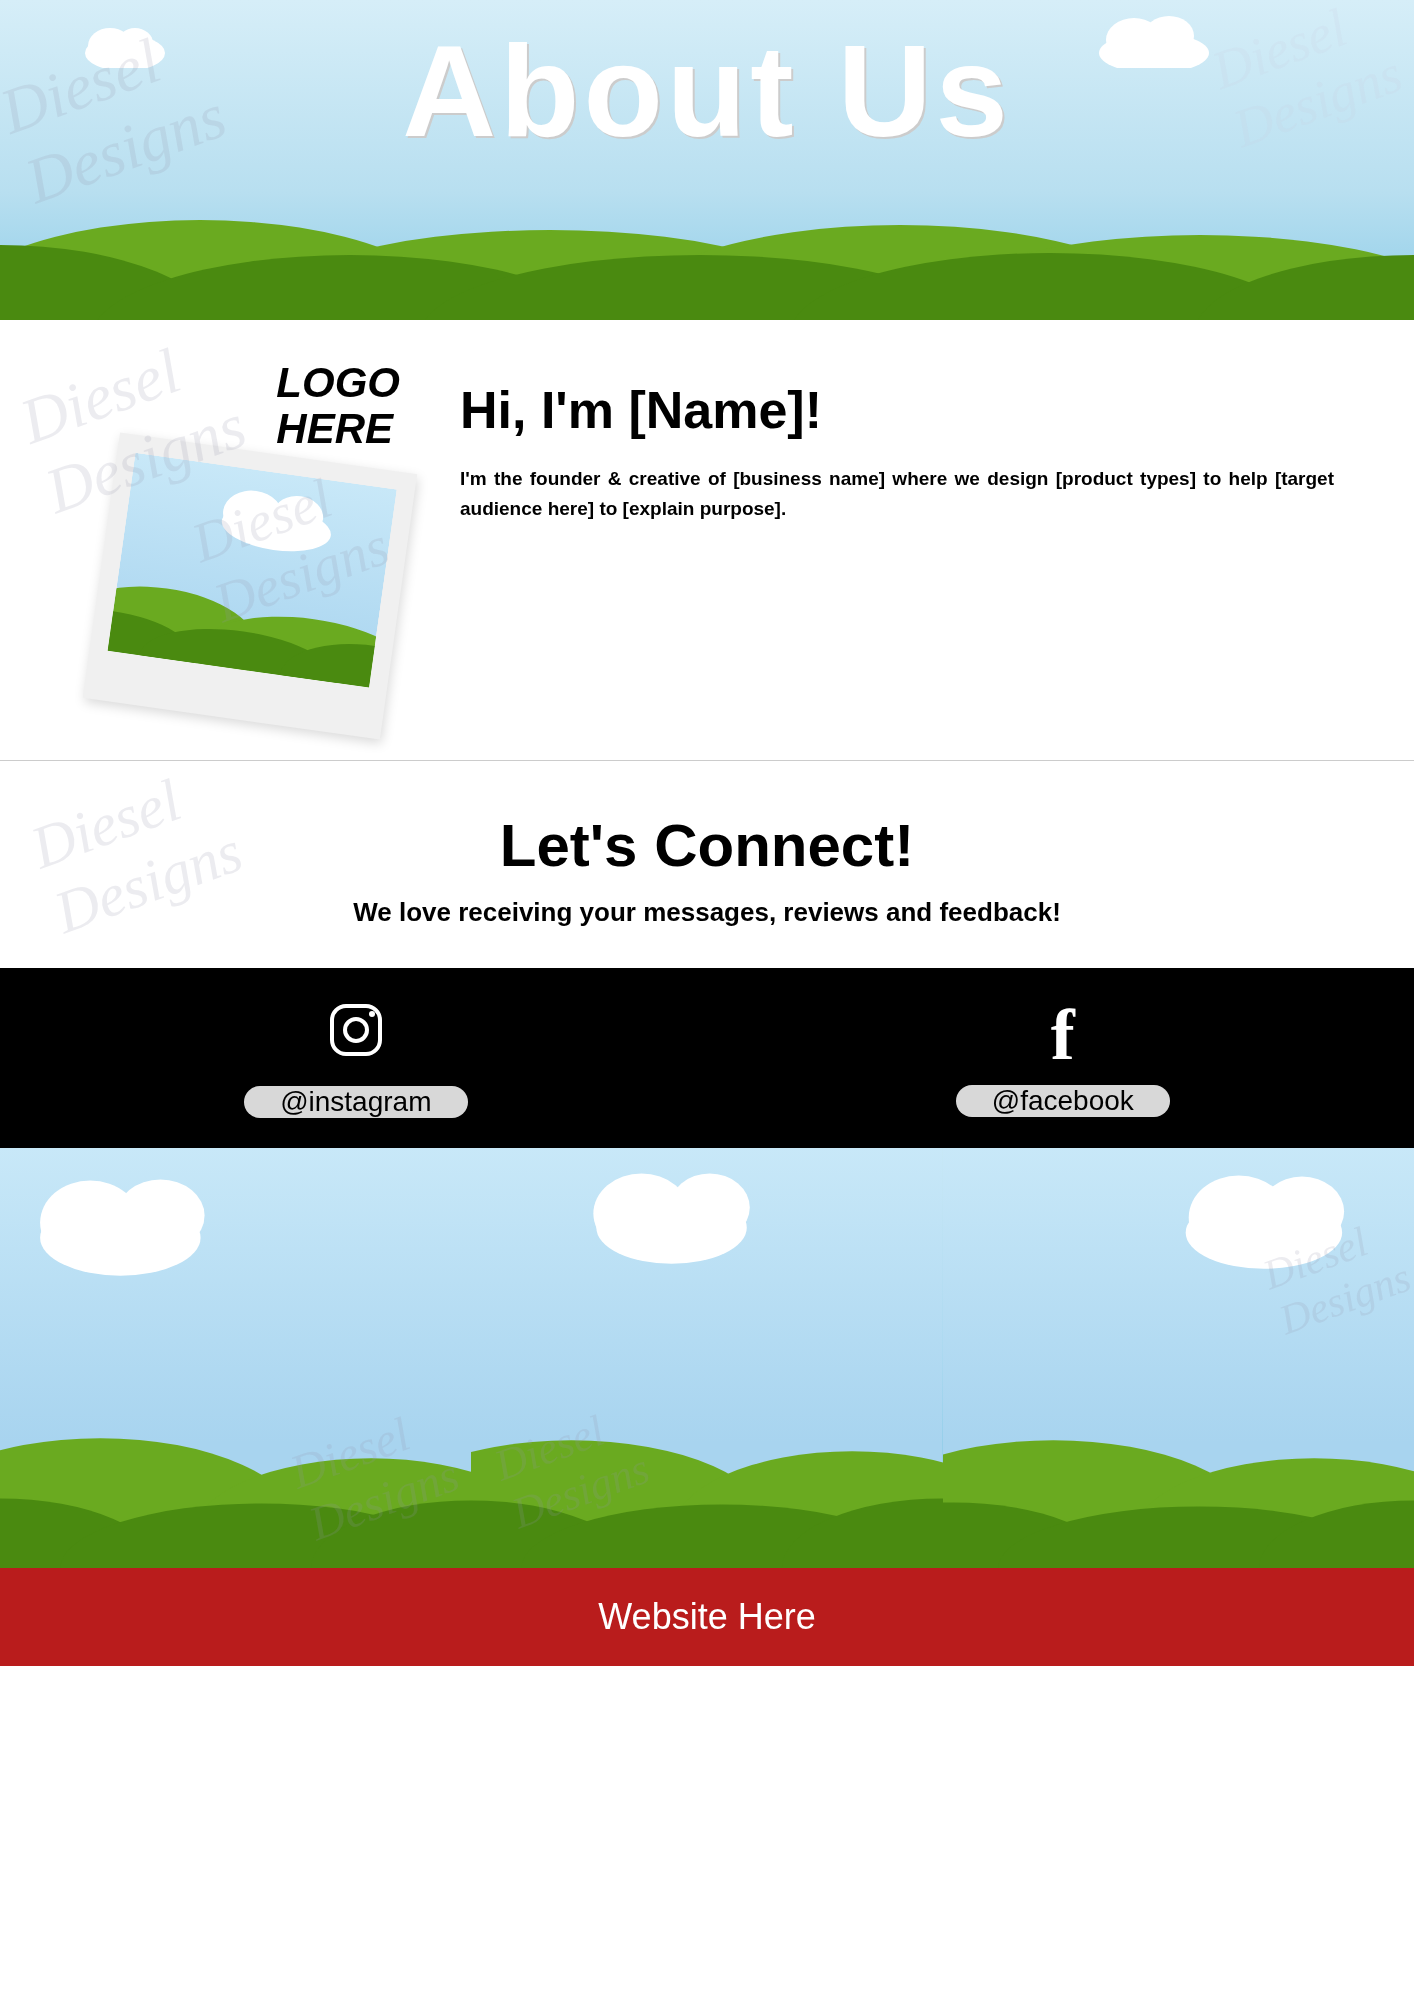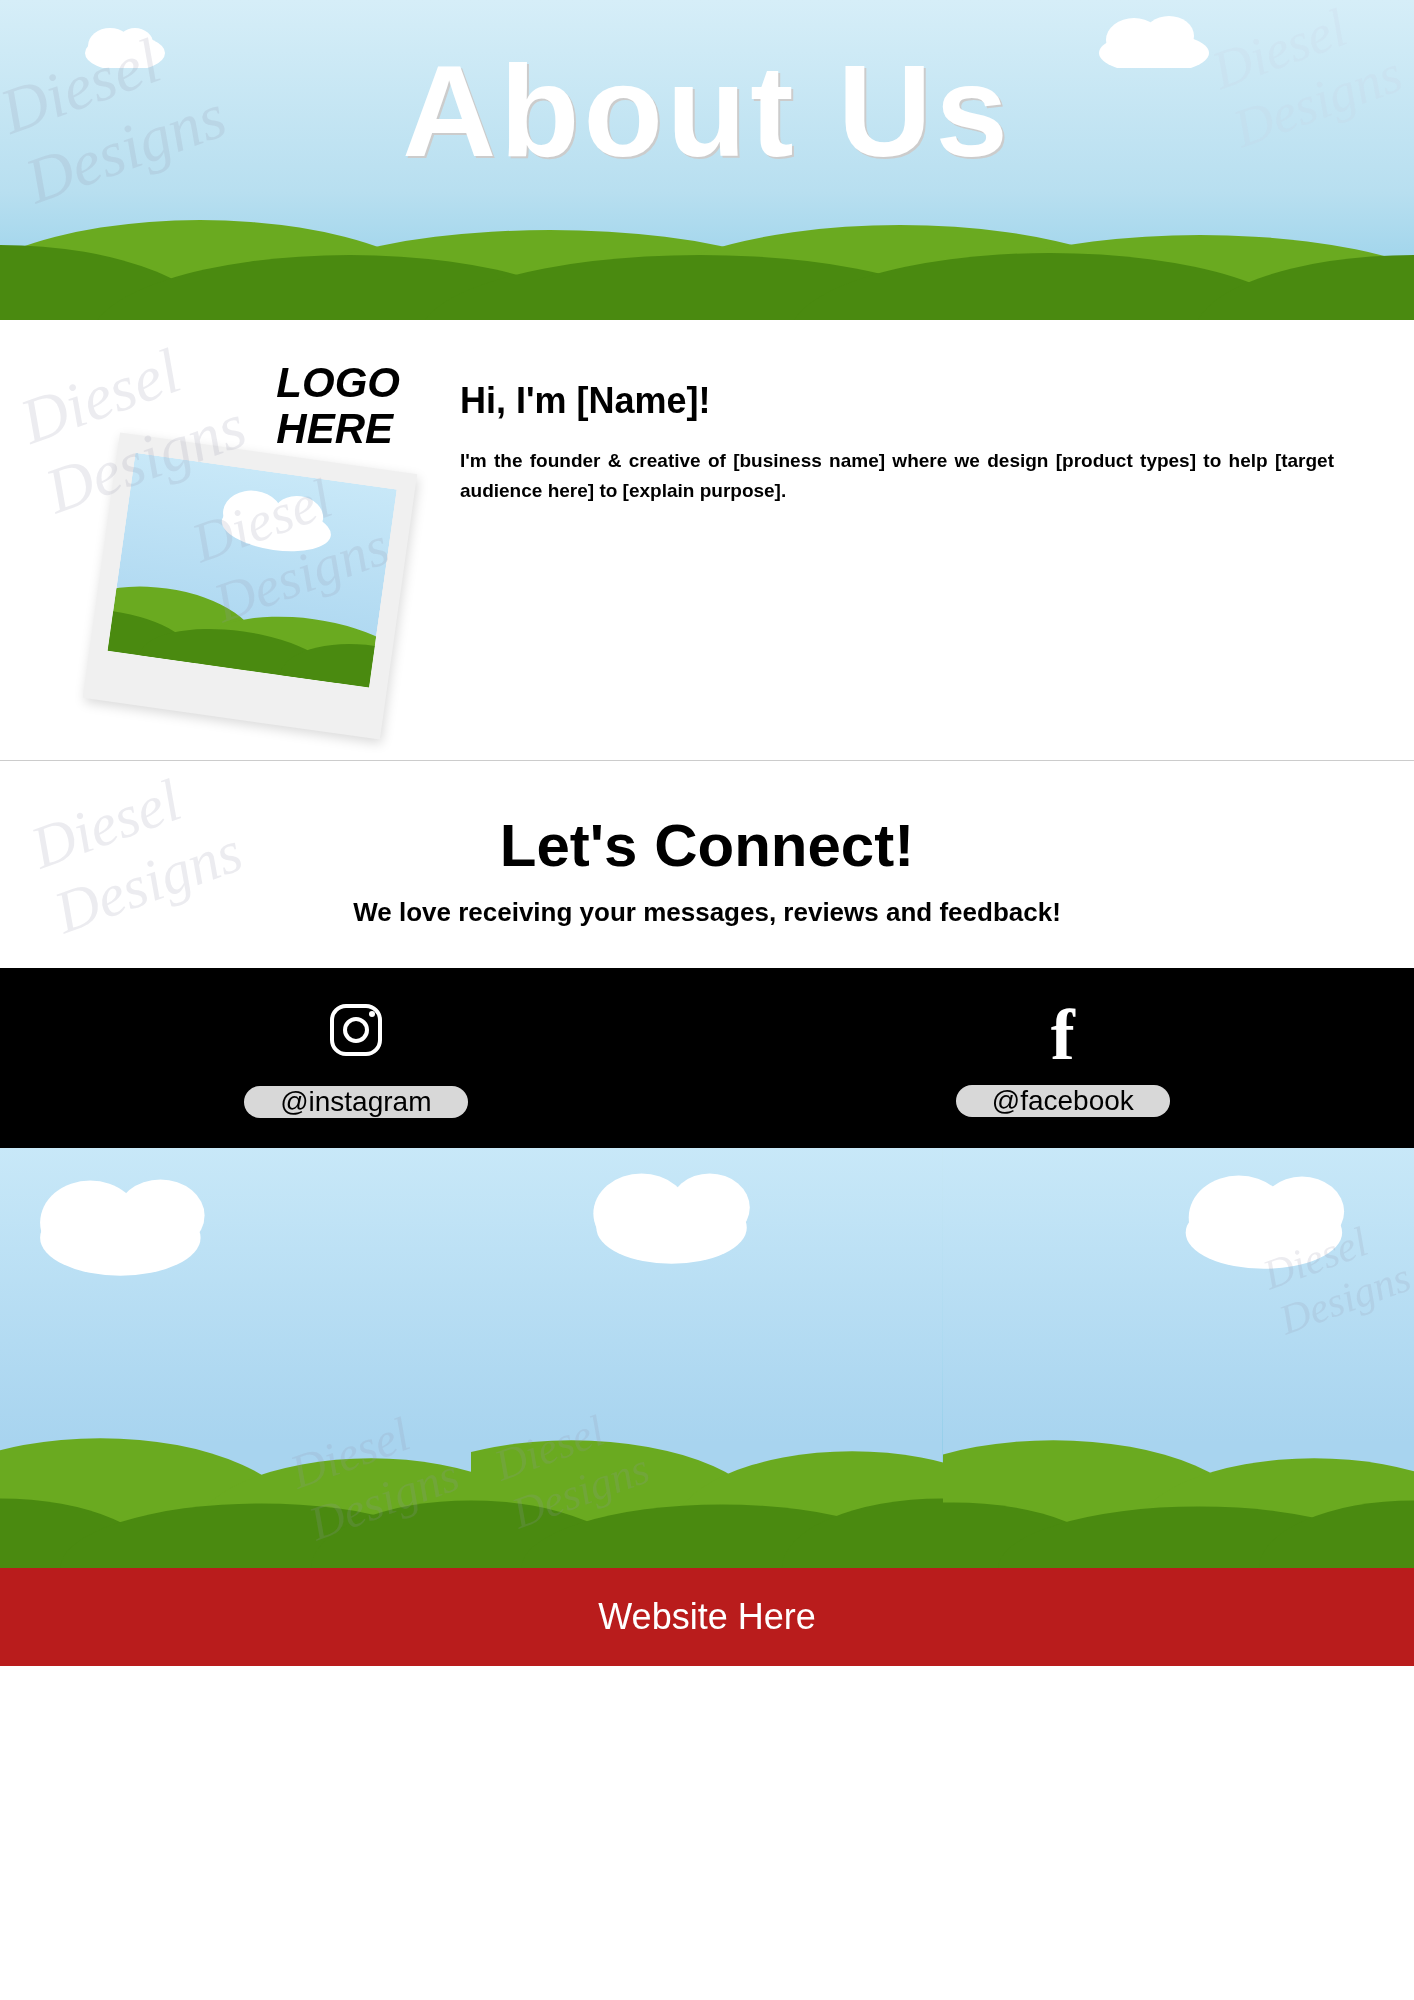--- a/index.html
+++ b/index.html
@@ -31,21 +31,21 @@
     .hero {
       position: relative;
       width: 100%;
       height: 320px;
       background: linear-gradient(180deg, #d6eef8 0%, #b8dff0 60%, #8ecde8 100%);
       overflow: hidden;
     }
 
     .hero-title {
       position: absolute;
-      top: 36px;
+      top: 16px;
       left: 50%;
       transform: translateX(-50%);
       font-size: 130px;
       font-weight: 900;
       color: white;
       text-shadow: 2px 2px 0 #ccc;
       font-family: Arial Black, Arial, sans-serif;
       letter-spacing: 4px;
       white-space: nowrap;
       z-index: 2;
@@ -107,21 +107,21 @@
       position: relative;
       overflow: hidden;
     }
 
     .right-col {
       flex: 1;
       padding-top: 20px;
     }
 
     .hi-title {
-      font-size: 36px;
+      font-size: 52px;
       font-weight: 900;
       font-family: Arial Black, Arial, sans-serif;
       margin-bottom: 24px;
     }
 
     .about-text {
       font-size: 19px;
       font-weight: bold;
       line-height: 1.6;
       text-align: justify;

